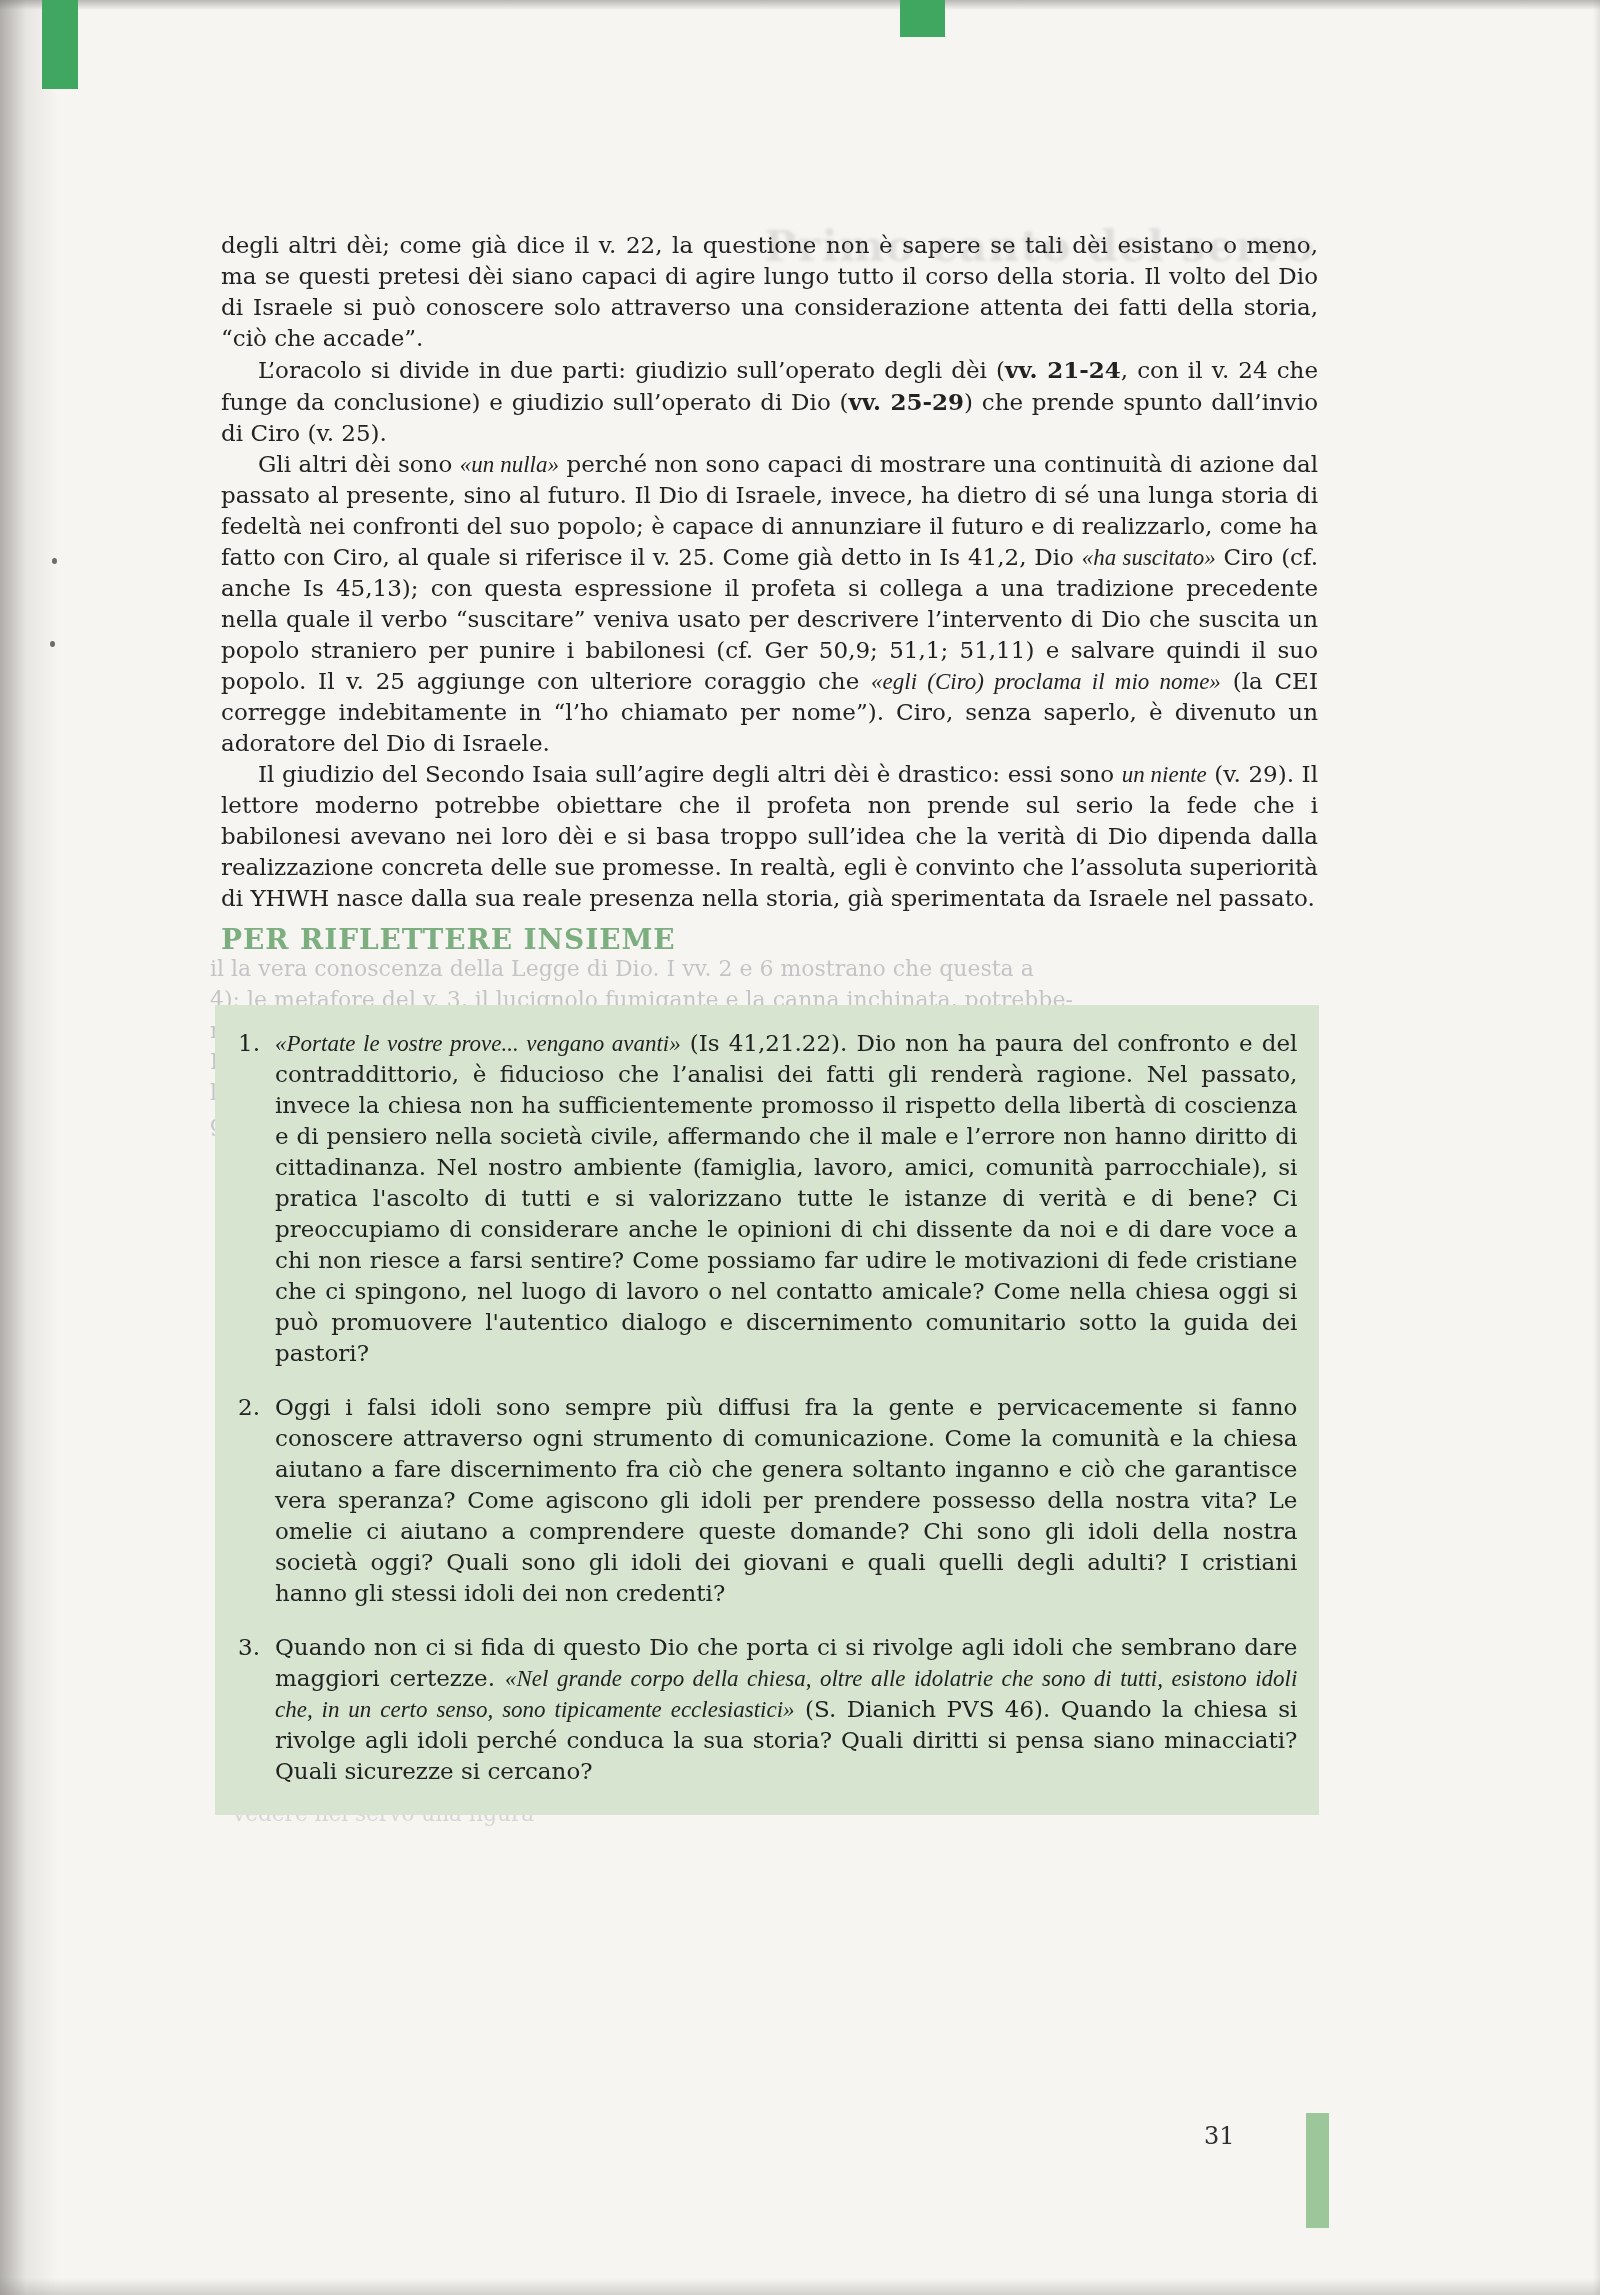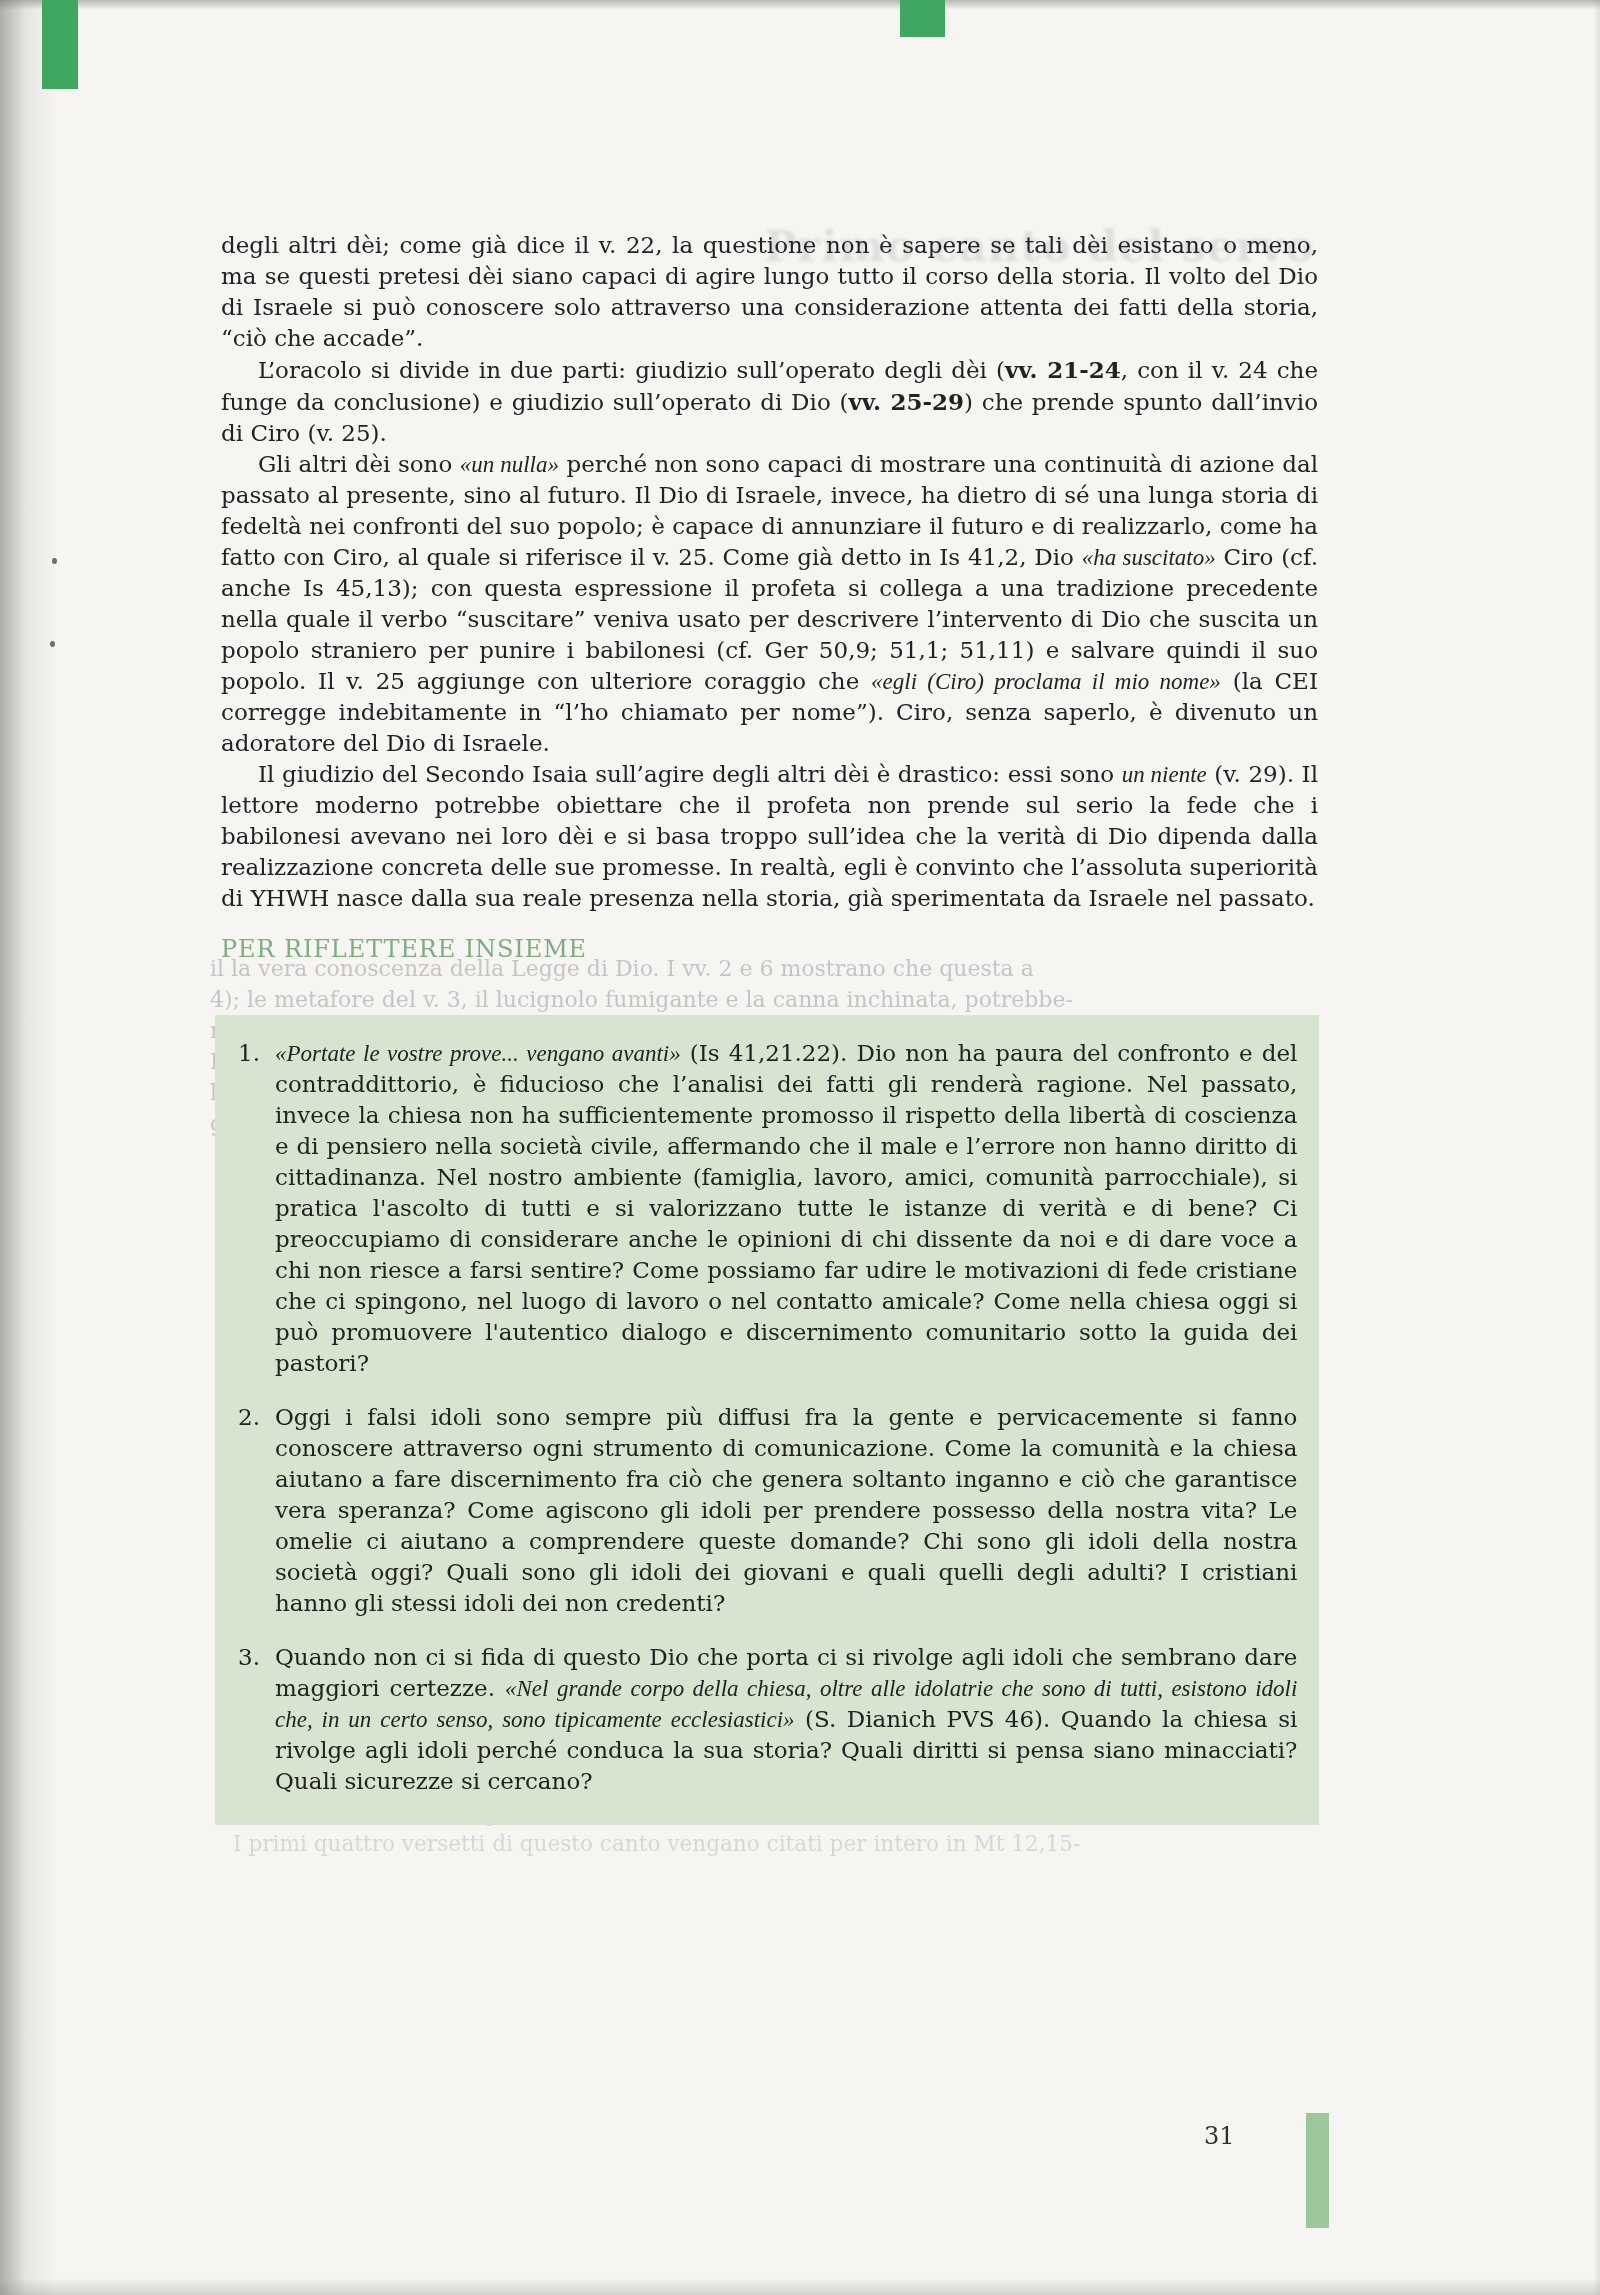--- a/index.html
+++ b/index.html
@@ -46,22 +46,22 @@
     position:absolute; left:221px; top:230px; width:1097px; z-index:2;
     color:var(--text,#222222);
     font-size:23px; line-height:31px;
   }
   .para { text-align:justify; text-indent:37px; hyphens:auto; }
   .para.noindent { text-indent:0; }
   .it { font-style:italic;font-family:Liberation Serif, serif; }
   .bd { font-weight:bold; }
 
   .heading {
-    margin-top:18px;
-    font-size:24px; line-height:35px; font-weight:normal;
+    margin-top:8px;
+    font-size:28px; line-height:35px; font-weight:bold;
     letter-spacing:0.9px;
     color:var(--heading-green,#7cae80);
   }
 
   .reflect-box {
     margin-top:48px; margin-left:-6px; width:1104px;
     background:var(--box-green,#d7e5d0);
     padding:23px 21.6px 28px 23px;
   }
   .ritem { display:flex; margin-bottom:23px; }
@@ -99,21 +99,20 @@
       <div class="gline">4); le metafore del v. 3, il lucignolo fumigante e la canna inchinata, potrebbe-</div>
       <div class="gline">ro essere parafrasate con il nostro detto “non farà del male a una mosca”.</div>
       <div class="gline">Detto in termini ancora più moderni, il servo</div>
       <div class="gline">le false, non farà prevalere il proprio interesse specialmente a scapito di chi è</div>
       <div class="gline">già debole o indifeso.</div>
     </div>
   <div class="ghost ghost-box">
       <div class="gline">lo. Normalmente, nella Scrittura, Isra</div>
       <div class="gline">servo è segno del patto che Dio vuole stabilire con tutte le nazioni (cf. anche</div>
       <div class="gline">vedere nel servo una figura</div>
-      <div class="gline">I primi quattro versetti di questo canto vengano citati per intero in Mt 12,15-</div>
     </div>
 
   <main class="content">
     <div>
         <p class="para noindent"><span>degli altri dèi; come già dice il v. 22, la questione non è sapere se tali dèi esistano o meno, ma se questi pretesi dèi siano capaci di agire lungo tutto il corso della storia. Il volto del Dio di Israele si può conoscere solo attraverso una considerazione attenta dei fatti della storia, “ciò che accade”.</span></p>
         <p class="para"><span>L’oracolo si divide in due parti: giudizio sull’operato degli dèi (</span><span class="bd">vv. 21-24</span><span>, con il v. 24 che funge da conclusione) e giudizio sull’operato di Dio (</span><span class="bd">vv. 25-29</span><span>) che prende spunto dall’invio di Ciro (v. 25).</span></p>
         <p class="para"><span>Gli altri dèi sono </span><span class="it">«un nulla»</span><span> perché non sono capaci di mostrare una continuità di azione dal passato al presente, sino al futuro. Il Dio di Israele, invece, ha dietro di sé una lunga storia di fedeltà nei confronti del suo popolo; è capace di annunziare il futuro e di realizzarlo, come ha fatto con Ciro, al quale si riferisce il v. 25. Come già detto in Is 41,2, Dio </span><span class="it">«ha suscitato»</span><span> Ciro (cf. anche Is 45,13); con questa espressione il profeta si collega a una tradizione precedente nella quale il verbo “suscitare” veniva usato per descrivere l’intervento di Dio che suscita un popolo straniero per punire i babilonesi (cf. Ger 50,9; 51,1; 51,11) e salvare quindi il suo popolo. Il v. 25 aggiunge con ulteriore coraggio che </span><span class="it">«egli (Ciro) proclama il mio nome»</span><span> (la CEI corregge indebitamente in “l’ho chiamato per nome”). Ciro, senza saperlo, è divenuto un adoratore del Dio di Israele.</span></p>
         <p class="para"><span>Il giudizio del Secondo Isaia sull’agire degli altri dèi è drastico: essi sono </span><span class="it">un niente</span><span> (v. 29). Il lettore moderno potrebbe obiettare che il profeta non prende sul serio la fede che i babilonesi avevano nei loro dèi e si basa troppo sull’idea che la verità di Dio dipenda dalla realizzazione concreta delle sue promesse. In realtà, egli è convinto che l’assoluta superiorità di YHWH nasce dalla sua reale presenza nella storia, già sperimentata da Israele nel passato.</span></p>
       </div>
 

